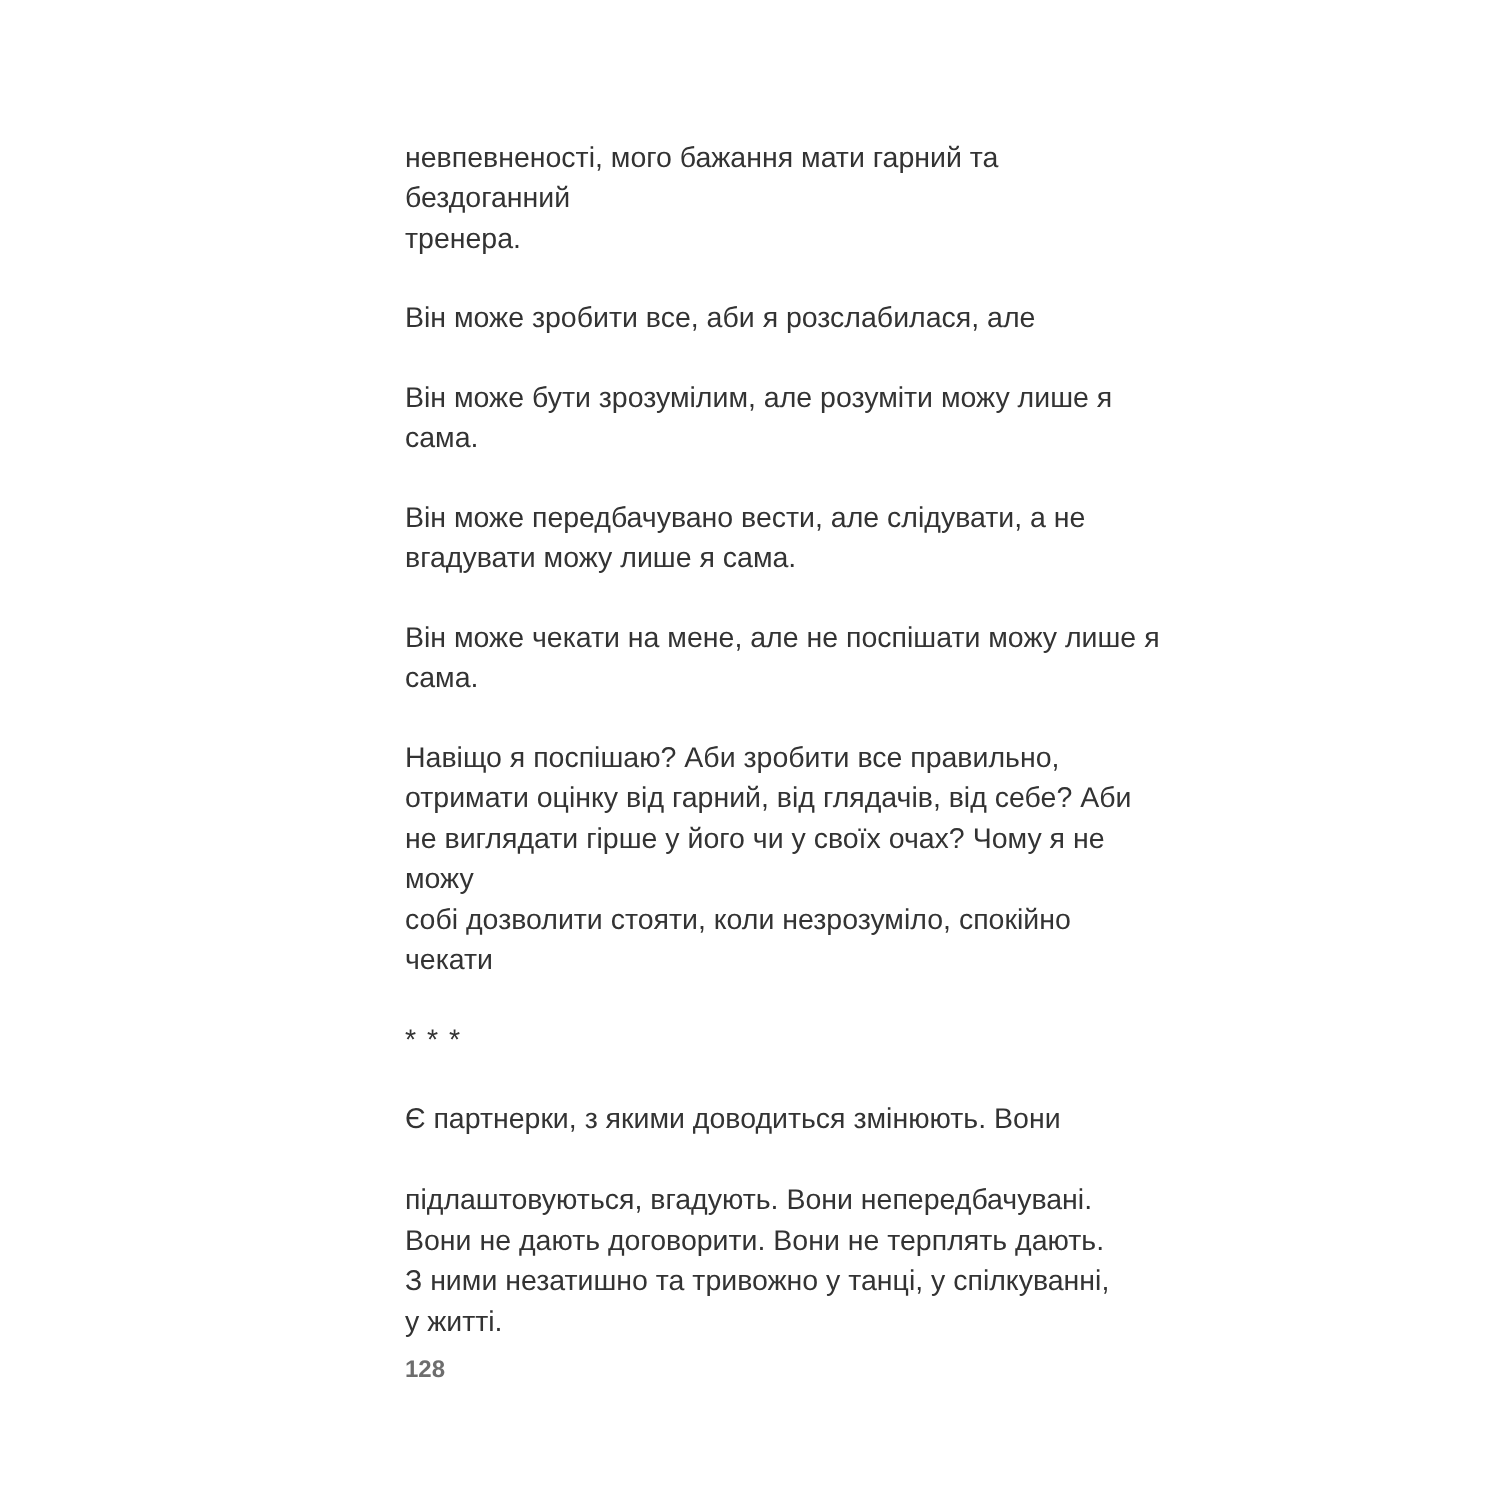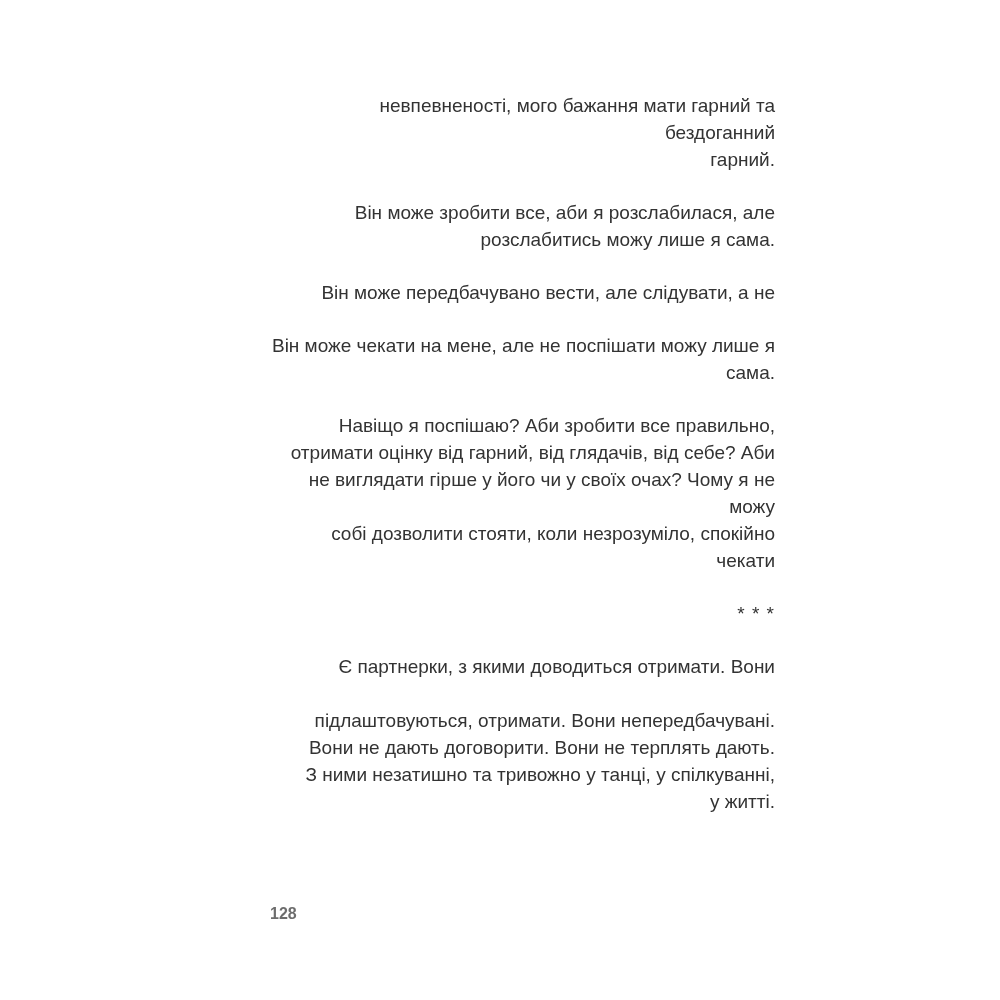--- a/index.html
+++ b/index.html
@@ -24,42 +24,42 @@
       left: 270px;
       top: 92px;
       width: 505px;
       color: var(--text-color, #333333);
       font-size: 19px;
       line-height: 27px;
       font-weight: 400;
     }
     .para {
       margin: 0 0 26px 0;
-      text-align: right;
     }
     .para.separator {
       letter-spacing: 1px;
       margin: 0 0 26px 0;
     }
     .page-number {
       position: absolute;
       left: 270px;
       top: 905px;
       color: var(--page-number-color, #6d6d6d);
       font-size: 16px;
       font-weight: 700;
     }
   </style>
 </head>
 <body>
 
 <div class="page">
   <main class="text-block">
-      <p class="para"><span>невпевненості, мого бажання мати гарний та бездоганний</span><br><span>гарний.</span></p>
-      <p class="para"><span>Він може зробити все, аби я розслабилася, але</span><br><span>розслабитись можу лише я сама.</span></p>
-      <p class="para"><span>Він може передбачувано вести, але слідувати, а не</span><br></p>
+      <p class="para"><span>невпевненості, мого бажання мати гарний та бездоганний</span><br><span>тренера.</span></p>
+      <p class="para"><span>Він може зробити все, аби я розслабилася, але</span><br></p>
+      <p class="para"><span>Він може бути зрозумілим, але розуміти можу лише я сама.</span></p>
+      <p class="para"><span>Він може передбачувано вести, але слідувати, а не</span><br><span>вгадувати можу лише я сама.</span></p>
       <p class="para"><span>Він може чекати на мене, але не поспішати можу лише я</span><br><span>сама.</span></p>
       <p class="para"><span>Навіщо я поспішаю? Аби зробити все правильно,</span><br><span>отримати оцінку від гарний, від глядачів, від себе? Аби</span><br><span>не виглядати гірше у його чи у своїх очах? Чому я не можу</span><br><span>собі дозволити стояти, коли незрозуміло, спокійно чекати</span><br></p>
       <p class="para separator"><span>* * *</span></p>
-      <p class="para"><span>Є партнерки, з якими доводиться отримати. Вони</span><br><br><span>підлаштовуються, отримати. Вони непередбачувані.</span><br><span>Вони не дають договорити. Вони не терплять дають.</span><br><span>З ними незатишно та тривожно у танці, у спілкуванні,</span><br><span>у житті.</span></p>
+      <p class="para"><span>Є партнерки, з якими доводиться змінюють. Вони</span><br><br><span>підлаштовуються, вгадують. Вони непередбачувані.</span><br><span>Вони не дають договорити. Вони не терплять дають.</span><br><span>З ними незатишно та тривожно у танці, у спілкуванні,</span><br><span>у житті.</span></p>
     </main>
   <div class="page-number">128</div>
 </div>
 
 </body></html>

